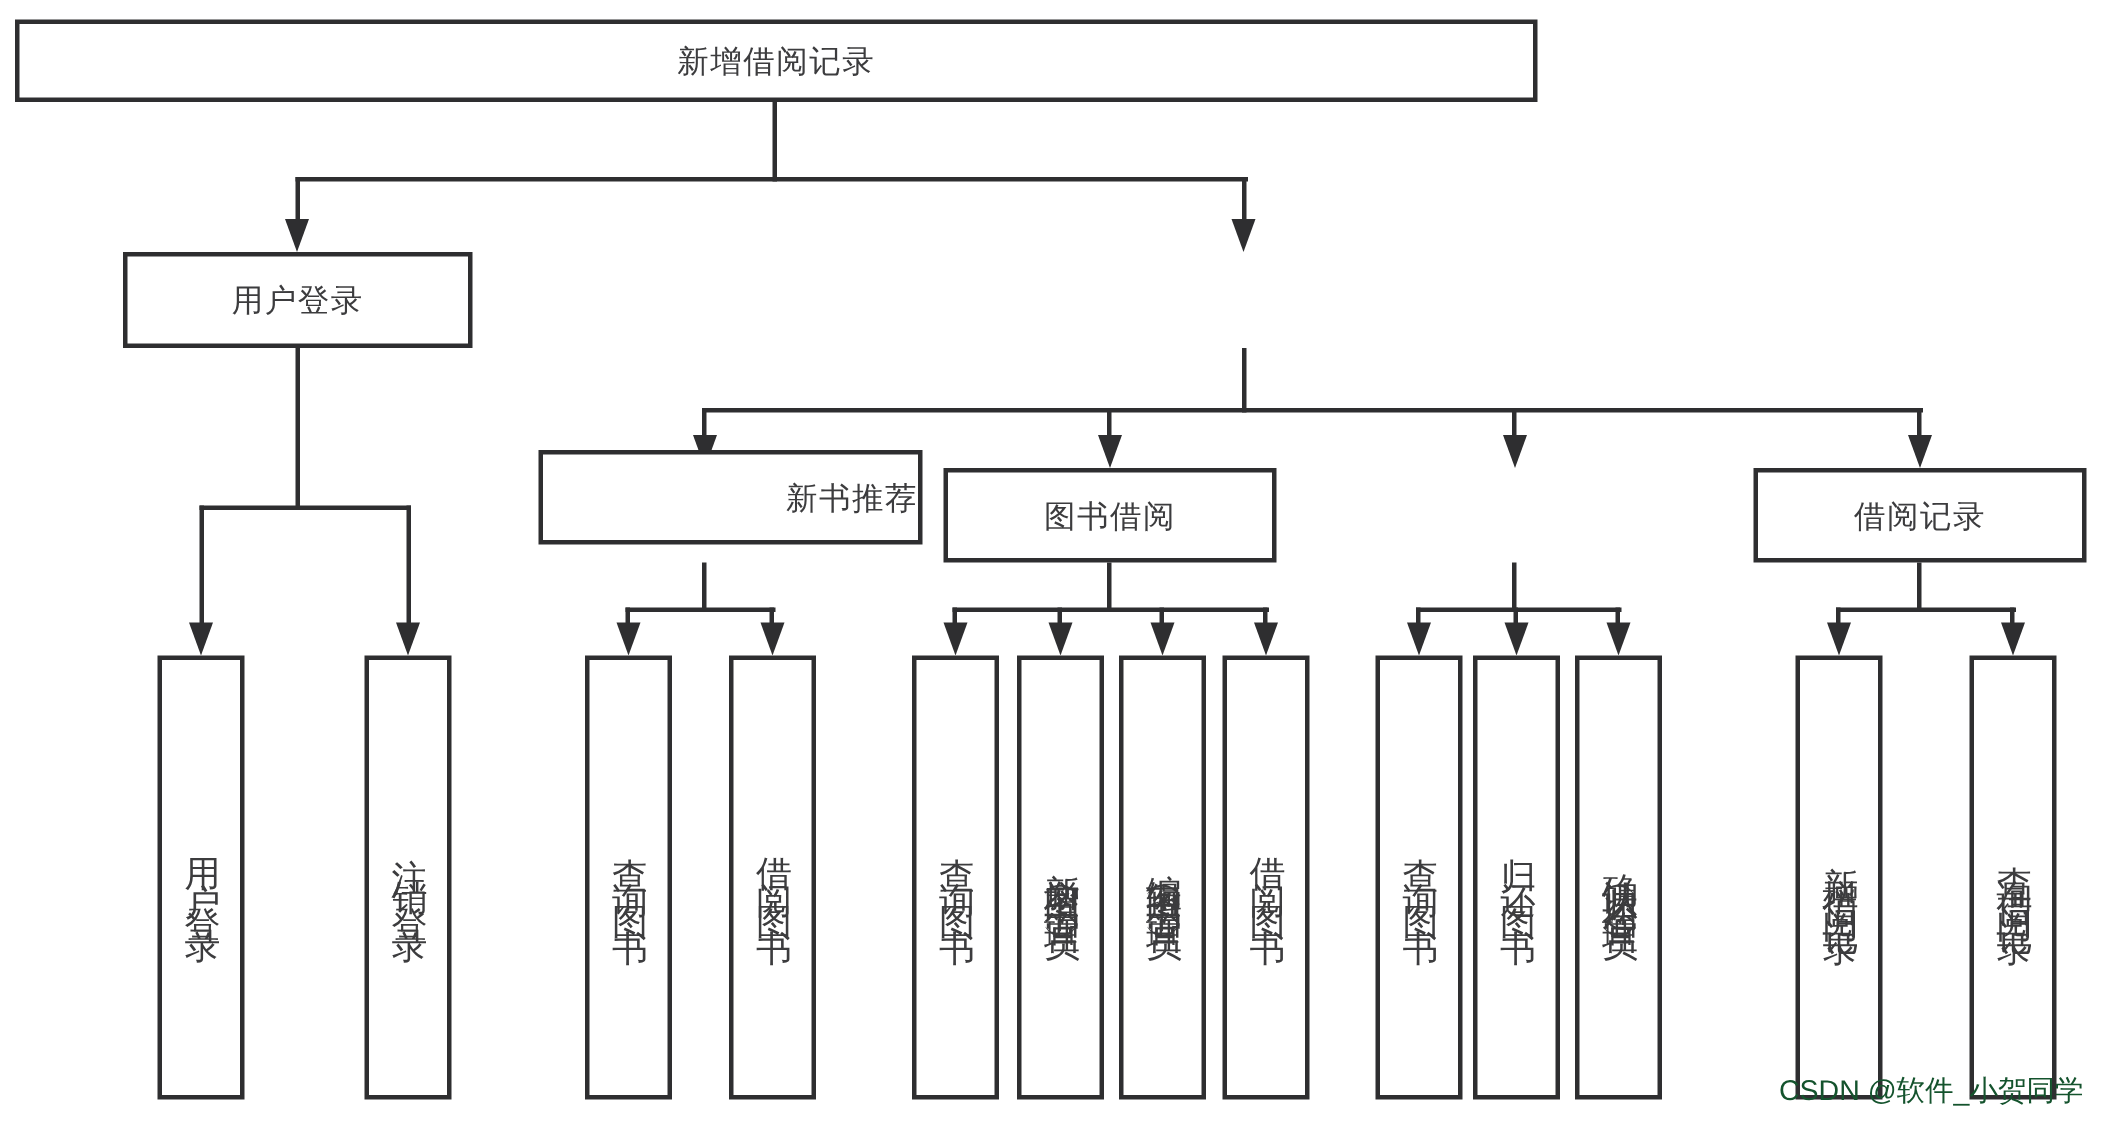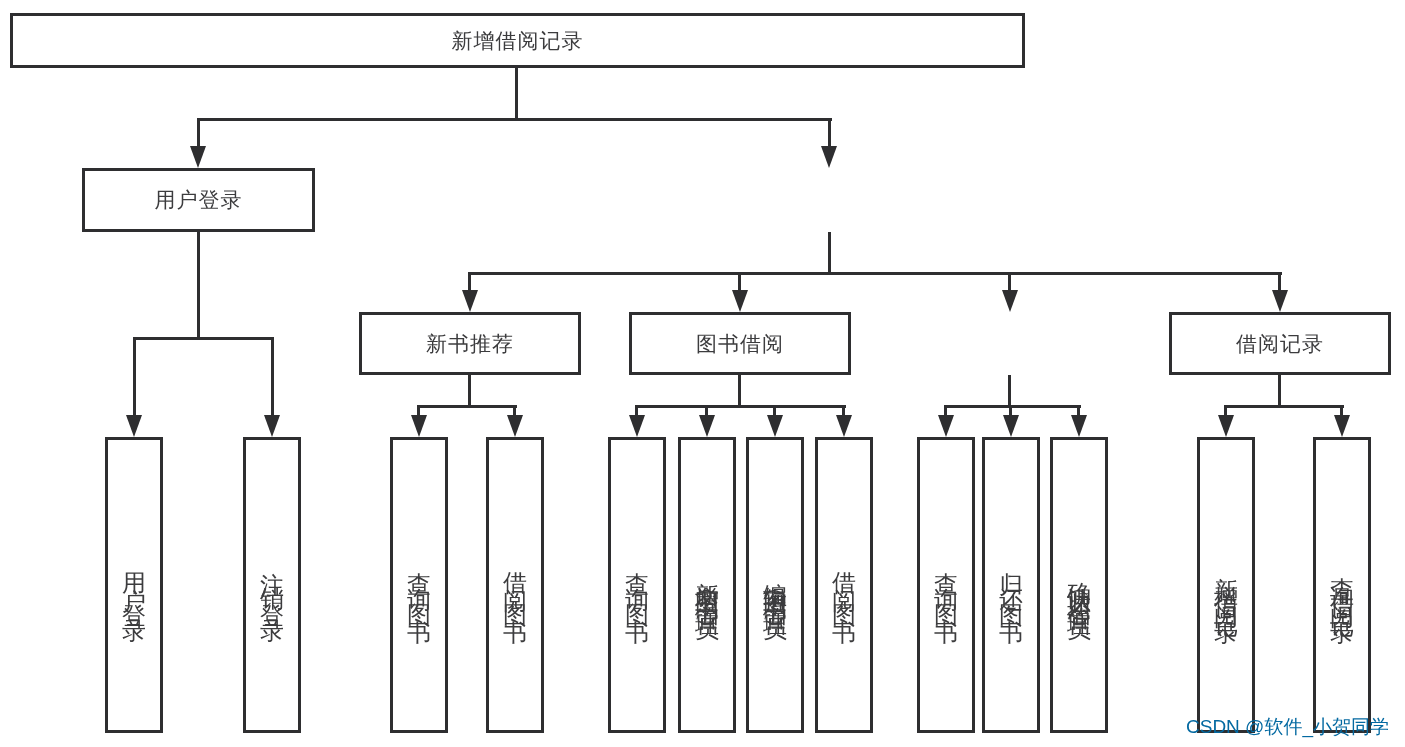--- a/index.html
+++ b/index.html
@@ -65,21 +65,21 @@
     height: 0;
     border-left: 8px solid transparent;
     border-right: 8px solid transparent;
     border-top: 22px solid #2e2e30;
   }
   .watermark {
     position: absolute;
     left: 1186px;
     top: 714px;
     font-size: 19px;
-    color: #0369a1;
+    color: #14532d;
     white-space: nowrap;
     z-index: 5;
   }
 </style>
 </head>
 <body>
 
 <div class="canvas">
 
   <div class="box" style="left:10px; top:13px; width:1015px; height:55px;">
@@ -108,21 +108,21 @@
   <div class="hline" style="left:468px; top:272px; width:814px;"></div>
   <div class="vline" style="left:468px; top:272px; height:20px;"></div>
   <div class="arrow" style="left:462px; top:290px;"></div>
   <div class="vline" style="left:738px; top:272px; height:20px;"></div>
   <div class="arrow" style="left:732px; top:290px;"></div>
   <div class="vline" style="left:1008px; top:272px; height:20px;"></div>
   <div class="arrow" style="left:1002px; top:290px;"></div>
   <div class="vline" style="left:1278px; top:272px; height:20px;"></div>
   <div class="arrow" style="left:1272px; top:290px;"></div>
 
-  <div class="box" style="left:359px; top:312px; width:222px; height:63px;">
+  <div class="box" style="left:359px; top:300px; width:256px; height:63px;justify-content:flex-end;">
     <span>新书推荐</span>
   </div>
   <div class="box" style="left:629px; top:312px; width:222px; height:63px;">
     <span>图书借阅</span>
   </div>
   <div class="box" style="left:1169px; top:312px; width:222px; height:63px;">
     <span>借阅记录</span>
   </div>
 
   <div class="vline" style="left:468px; top:375px; height:33px;"></div>

